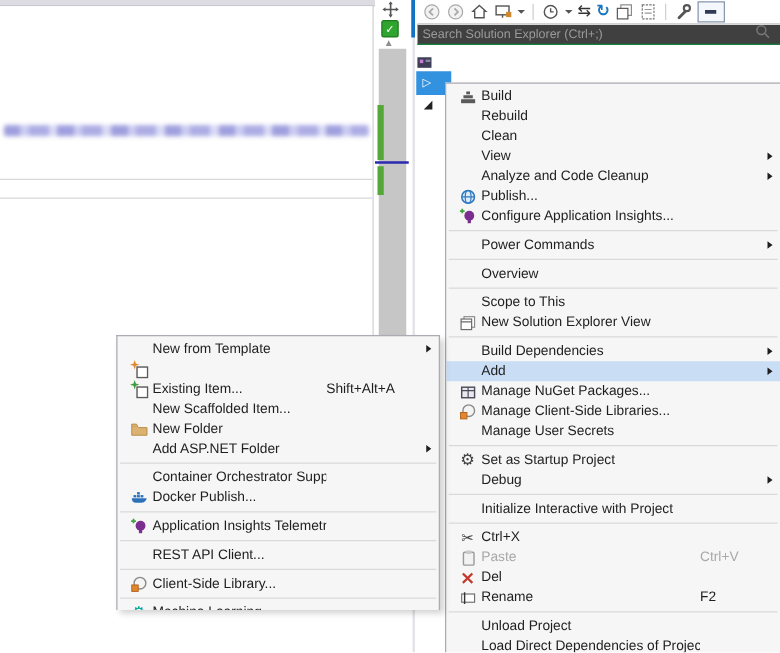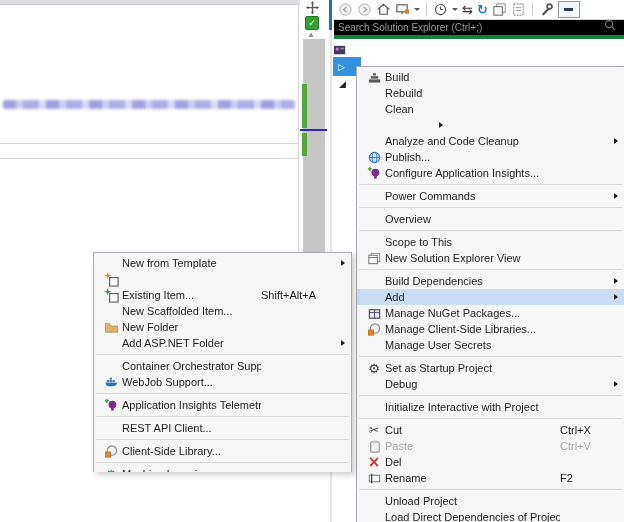--- a/index.html
+++ b/index.html
@@ -25,31 +25,31 @@
   .vdivider{position:absolute;left:330px;top:0;width:2px;height:522px;background:#e3e3e8;}
   .vdivider-blue{position:absolute;left:329px;top:0;width:3px;height:30px;background:#1273c4;}
   
   .right-panel{position:absolute;left:333px;top:0;width:291px;height:522px;background:#fff;}
   .se-toolbar{position:absolute;left:333px;top:0;width:291px;height:18px;display:flex;align-items:center;gap:4px;padding-left:5px;}
   .tbi{display:inline-flex;align-items:center;justify-content:center;height:16px;}
   .tb-sep{width:1px;height:13px;background:#d0d0d0;margin:0 2px;}
   .glyph{font-family:"DejaVu Sans",sans-serif;line-height:1;}
   .pressedbox{width:20px;height:15px;border:1px solid #8898ad;background:#f4f7fb;display:flex;align-items:center;justify-content:center;}
   .dashbar{width:9px;height:3px;background:#2f3a56;}
-  .se-search{position:absolute;left:334px;top:19px;width:290px;height:15px;border-top:1px solid #d9d9d9;border-bottom:4px solid #15803d;
-    background:#000000;display:flex;align-items:center;}
+  .se-search{position:absolute;left:334px;top:19px;width:290px;height:15px;border-top:1px solid #d9d9d9;border-bottom:1px solid #15803d;
+    background:#404040;display:flex;align-items:center;}
   .se-search-text{font-size:10px;color:#9a9a9a;padding-left:4px;white-space:nowrap;overflow:hidden;flex:1;}
   .se-search .sicon{margin-right:6px;flex:0 0 auto;}
   .tree-sliver{position:absolute;left:333px;}
   .sel-row{width:23px;height:19px;background:#3292e0;color:#fff;display:flex;align-items:center;padding-left:5px;font-size:9px;}
   
   .menu{position:absolute;background:#f6f6f6;border:1px solid #ababb3;box-shadow:3px 3px 5px rgba(0,0,0,.18);
     padding-top:2px;box-sizing:border-box;z-index:5;overflow:hidden;}
   #ctx-menu{left:356px;top:33px;width:268px;height:490px;border-right:none;margin-top:33px;}
-  #add-menu{left:93px;top:252px;width:259px;height:220px;border-bottom:none;}
+  #add-menu{left:93px;top:268px;width:259px;height:220px;border-bottom:none;}
   .mi{display:flex;align-items:center;height:16px;padding:0 4px 0 6px;font-size:11px;color:#1e1e1e;cursor:default;}
   .mi .ic{flex:0 0 22px;width:22px;height:15px;display:flex;align-items:center;justify-content:center;}
   .mi .lb{flex:1;white-space:nowrap;overflow:hidden;}
   .mi .sc{text-align:left;font-size:11px;}
   #ctx-menu .sc{flex:0 0 46px;}
   #add-menu .sc{flex:0 0 72px;}
   .mi .ar{flex:0 0 12px;display:flex;justify-content:flex-end;padding-right:2px;}
   .tri{width:0;height:0;border-left:4px solid #1e1e1e;border-top:3.5px solid transparent;border-bottom:3.5px solid transparent;}
   .mi.hl{background:#c9def5;}
   .mi.dis{color:#a8a8a8;}
@@ -196,20 +196,21 @@
         <span class="ar"></span>
       </div>
       <div class="mi">
         <span class="ic"></span>
         <span class="lb">Clean</span>
         <span class="sc"></span>
         <span class="ar"></span>
       </div>
       <div class="mi">
         <span class="ic"></span>
+        <span class="lb">View</span>
         <span class="sc"></span>
         <span class="ar">
           <span class="tri"></span>
         </span>
       </div>
       <div class="mi">
         <span class="ic"></span>
         <span class="lb">Analyze and Code Cleanup</span>
         <span class="sc"></span>
         <span class="ar">
@@ -342,21 +343,20 @@
         <span class="ic"></span>
         <span class="lb">Initialize Interactive with Project</span>
         <span class="sc"></span>
         <span class="ar"></span>
       </div>
       <div class="msep"></div>
       <div class="mi">
         <span class="ic">
           <span class="glyph" style="font-size:12px;color:#424242;">✂</span>
         </span>
-        <span class="lb">Cut</span>
         <span class="sc">Ctrl+X</span>
         <span class="ar"></span>
       </div>
       <div class="mi dis">
         <span class="ic">
           <svg width="15" height="15" viewBox="0 0 16 16">
             <rect x="4" y="3" width="9" height="11" rx="1" fill="#f2f2f2" stroke="#9a9a9a" stroke-width="1.2"></rect>
             <rect x="6" y="1.5" width="5" height="3" rx="1" fill="#c9c9c9"></rect>
           </svg>
         </span>
@@ -475,21 +475,21 @@
       <div class="mi">
         <span class="ic">
           <svg width="15" height="15" viewBox="0 0 16 16">
             <path d="M1.5 8 H14.2 C14 10.2 12 12 8.5 12 H5 C3 12 1.6 10.4 1.5 8 Z" fill="#2b71b8"></path>
             <rect x="3" y="5.4" width="2.4" height="2" fill="#2b71b8"></rect>
             <rect x="6" y="5.4" width="2.4" height="2" fill="#2b71b8"></rect>
             <rect x="9" y="5.4" width="2.4" height="2" fill="#2b71b8"></rect>
             <rect x="6" y="2.9" width="2.4" height="2" fill="#2b71b8"></rect>
           </svg>
         </span>
-        <span class="lb">WebJob Support...</span>
+        <span class="lb">Docker Publish...</span>
         <span class="sc"></span>
         <span class="ar"></span>
       </div>
       <div class="msep"></div>
       <div class="mi">
         <span class="ic">
           <svg width="15" height="15" viewBox="0 0 16 16">
             <circle cx="9" cy="7" r="4.2" fill="#7a2e8d"></circle>
             <rect x="7.6" y="10.6" width="2.8" height="2.8" fill="#7a2e8d"></rect>
             <path d="M3 1 V5 M1 3 H5" stroke="#3fa33f" stroke-width="1.5"></path>

